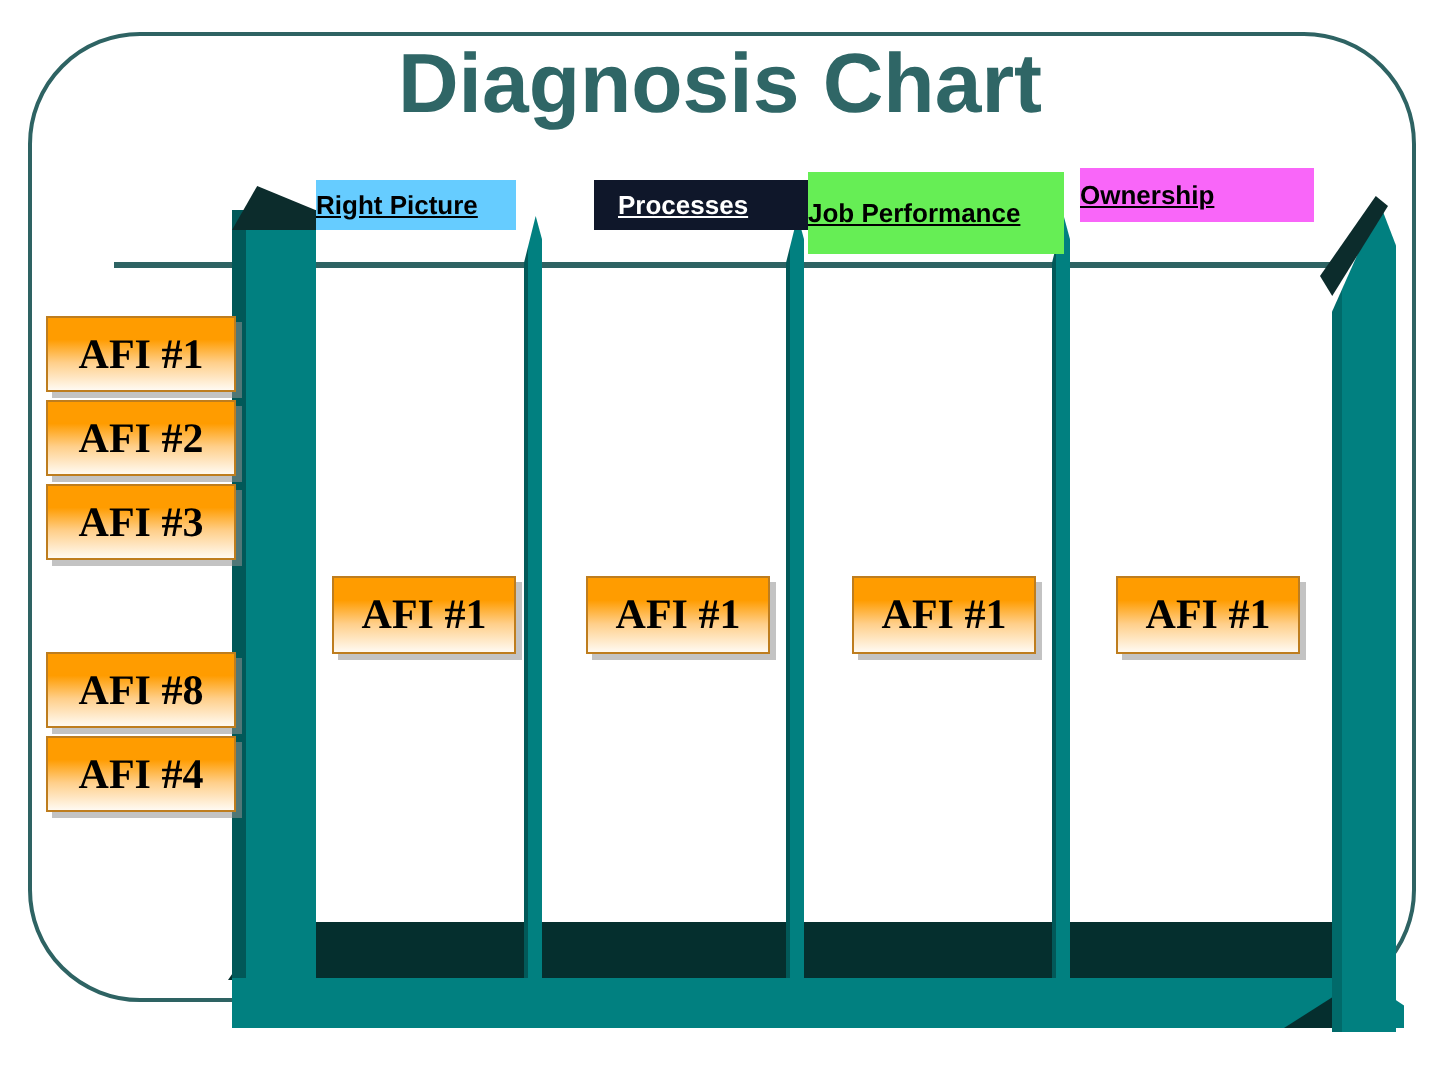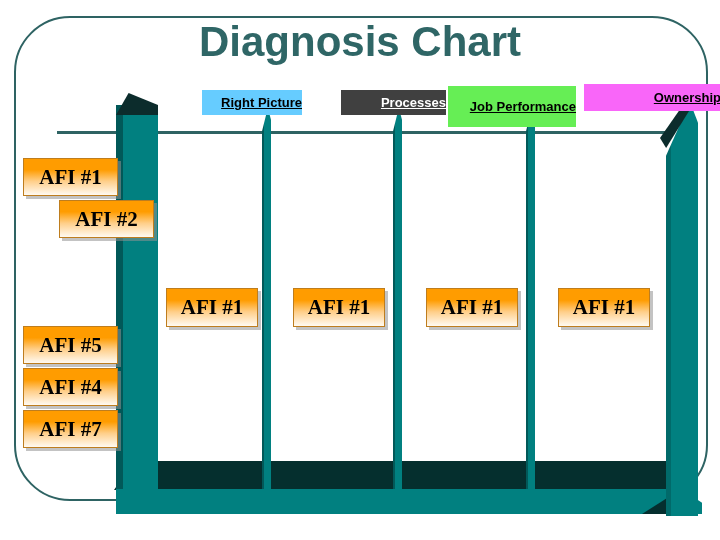--- a/index.html
+++ b/index.html
@@ -38,35 +38,35 @@
         clip-path:polygon(0 100%,30% 0,100% 55%,100% 100%);z-index:4;}
 
   
   .pillar-right-face{position:absolute;left:666px;top:102px;width:32px;height:414px;
         background:linear-gradient(90deg,#016a6a 0,#016a6a 5px,#018080 5px);
         clip-path:polygon(75% 0,100% 5%,100% 100%,0 100%,0 13%);z-index:7;}
   .pillar-right-bevel{position:absolute;left:660px;top:98px;width:34px;height:50px;background:#0c2c2c;
         clip-path:polygon(82% 0,100% 10%,18% 100%,0 80%);z-index:7;}
 
   
-  .colhead{position:absolute;z-index:8;display:flex;align-items:center;justify-content:flex-end;
-           font-size:13px;font-weight:bold;text-decoration:underline;text-align:center;line-height:1.2;margin-left:44px;}
+  .colhead{position:absolute;z-index:8;display:flex;align-items:center;justify-content:flex-start;
+           font-size:13px;font-weight:bold;text-decoration:underline;text-align:center;line-height:1.2;}
   .ch1{left:158px;top:90px;width:100px;height:25px;}
   .ch2{left:297px;top:90px;width:105px;height:25px;}
   .ch3{left:404px;top:86px;width:128px;height:41px;}
-  .ch4{left:540px;top:84px;width:117px;height:27px;padding-left:20px;}
+  .ch4{left:540px;top:84px;width:117px;height:27px;}
 
   
   .afibox{position:absolute;width:93px;height:36px;z-index:8;
           background:linear-gradient(180deg,#ff9c00 0%,#ff9c00 30%,#ffcf8a 62%,#fffaf2 100%);
           border:1px solid #be7d1e;box-shadow:3px 3px 0 rgba(145,145,145,.55);
           display:flex;align-items:center;justify-content:center;
           font-family:Liberation Serif, serif;font-weight:bold;font-size:21px;color:#000;}
   .sb{left:23px;}
-  .sb0{top:158px;} .sb1{top:200px;margin-left:36px;} .sb2{top:242px;} .sb3{top:284px;}
+  .sb0{top:158px;} .sb1{top:200px;} .sb2{top:242px;} .sb3{top:284px;}
   .sb4{top:326px;} .sb5{top:368px;} .sb6{top:410px;} .sb7{top:452px;}
   .card{top:288px;width:90px;height:37px;}
   .c0{left:166px;} .c1{left:293px;} .c2{left:426px;} .c3{left:558px;}
 </style>
 </head>
 <body>
 
 <div class="slide">
 
   <div class="frame"></div>
@@ -82,34 +82,34 @@
   <div class="pillar-left-face"></div>
   <div class="pillar-left-bevel"></div>
   <div class="floor-bar"></div>
   <div class="floor-wedge"></div>
   <div class="pillar-right-face"></div>
   <div class="pillar-right-bevel"></div>
 
   <div class="colhead ch1" style="background: rgb(102, 204, 255); color: rgb(0, 0, 0);">
     <span>Right Picture</span>
   </div>
-  <div class="colhead ch2" style="background: #404040; color: rgb(255, 255, 255);">
+  <div class="colhead ch2" style="background: #0f172a; color: rgb(255, 255, 255); padding-left: 12px;">
     <span>Processes</span>
   </div>
   <div class="colhead ch3" style="background: rgb(102, 238, 85); color: rgb(0, 0, 0);">
     <span>Job Performance</span>
   </div>
   <div class="colhead ch4" style="background: rgb(249, 102, 249); color: rgb(0, 0, 0);">
     <span>Ownership</span>
   </div>
 
   <div class="afibox sb sb0">AFI #1</div>
   <div class="afibox sb sb1">AFI #2</div>
-  <div class="afibox sb sb4">AFI #5</div>
+  <div class="afibox sb sb2 sb2">AFI #3</div>
+  <div class="afibox sb sb4">AFI #8</div>
   <div class="afibox sb sb5">AFI #4</div>
-  <div class="afibox sb sb6">AFI #7</div>
 
   <div class="afibox card c0">AFI #1</div>
   <div class="afibox card c1">AFI #1</div>
   <div class="afibox card c2">AFI #1</div>
   <div class="afibox card c3">AFI #1</div>
 
 </div>
 
 </body></html>

